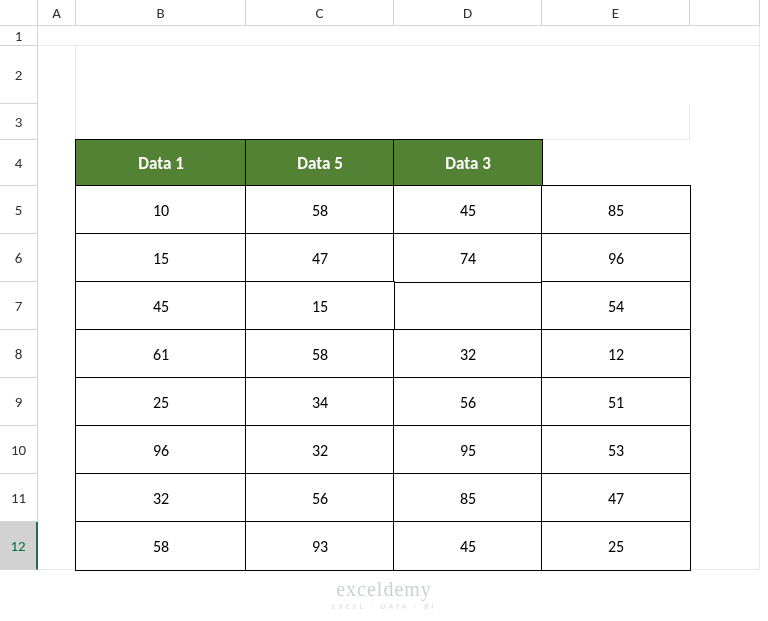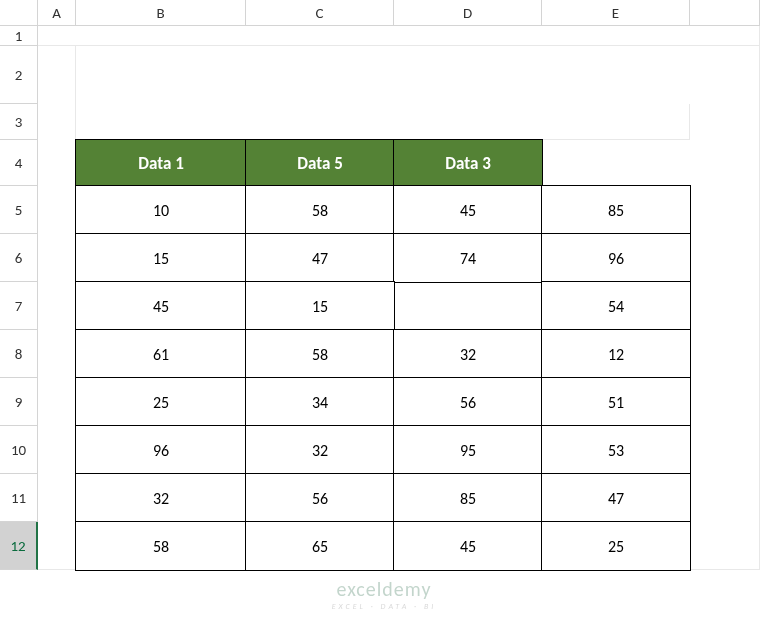--- a/index.html
+++ b/index.html
@@ -81,20 +81,21 @@
       transform: translateX(-50%);
       opacity: 0.28;
       text-align: center;
       pointer-events: none;
     }
     .watermark .wm1 {
       font-size: 20px;
       color: #2a6b4a;
       font-weight: 500;
       letter-spacing: 1px;
+      font-family: Liberation Serif, serif;
     }
     .watermark .wm2 {
       font-size: 8px;
       color: #777;
       letter-spacing: 3px;
       font-style: italic;
     }
   </style>
 </head>
 <body>
@@ -160,21 +161,21 @@
   <div class="table-cell" style="grid-column:4;grid-row:11">32</div>
   <div class="table-cell" style="grid-column:5;grid-row:11">95</div>
   <div class="table-cell" style="grid-column:6;grid-row:11">53</div>
 
   <div class="table-cell" style="grid-column:3;grid-row:12">32</div>
   <div class="table-cell" style="grid-column:4;grid-row:12">56</div>
   <div class="table-cell" style="grid-column:5;grid-row:12">85</div>
   <div class="table-cell" style="grid-column:6;grid-row:12">47</div>
 
   <div class="table-cell" style="grid-column:3;grid-row:13">58</div>
-  <div class="table-cell" style="grid-column:4;grid-row:13">65</div>
+  <div class="table-cell" style="grid-column:4;grid-row:13">93</div>
   <div class="table-cell" style="grid-column:5;grid-row:13">45</div>
   <div class="table-cell" style="grid-column:6;grid-row:13">25</div>
 </div>
 
 <div class="watermark">
   <div class="wm1">exceldemy</div>
   <div class="wm2">EXCEL · DATA · BI</div>
 </div>
 
 </body></html>

